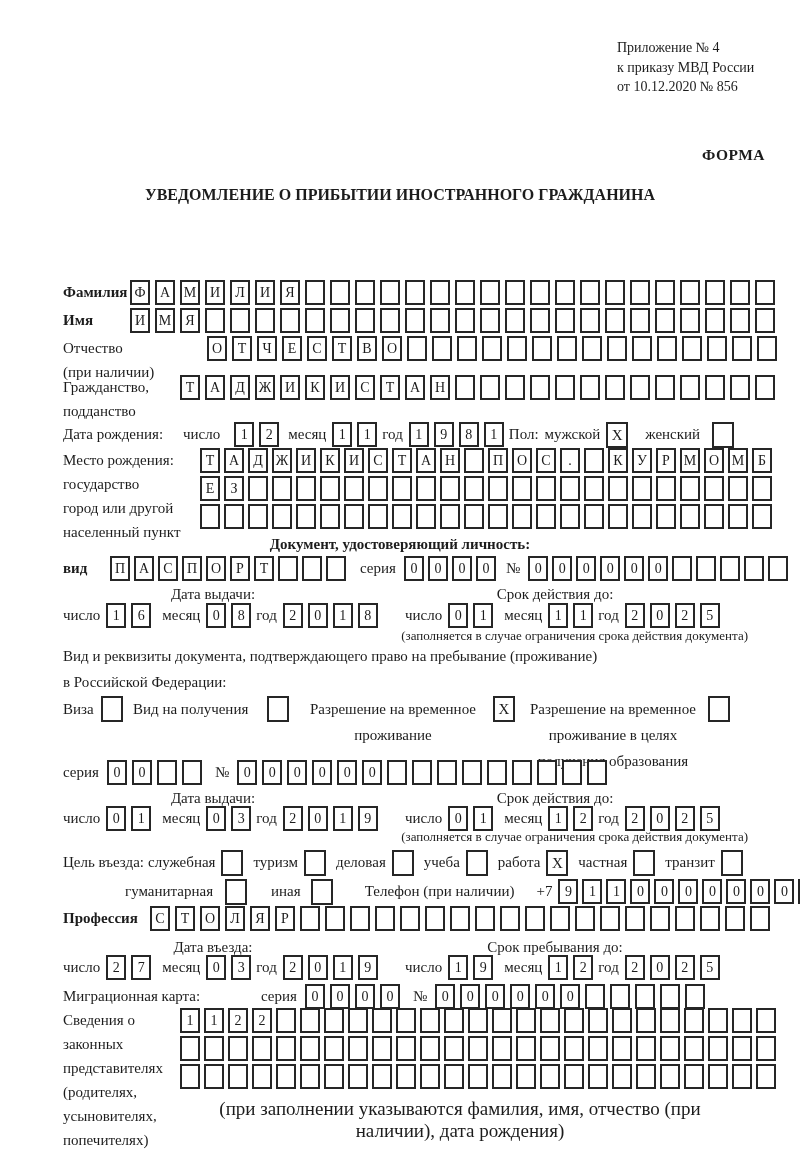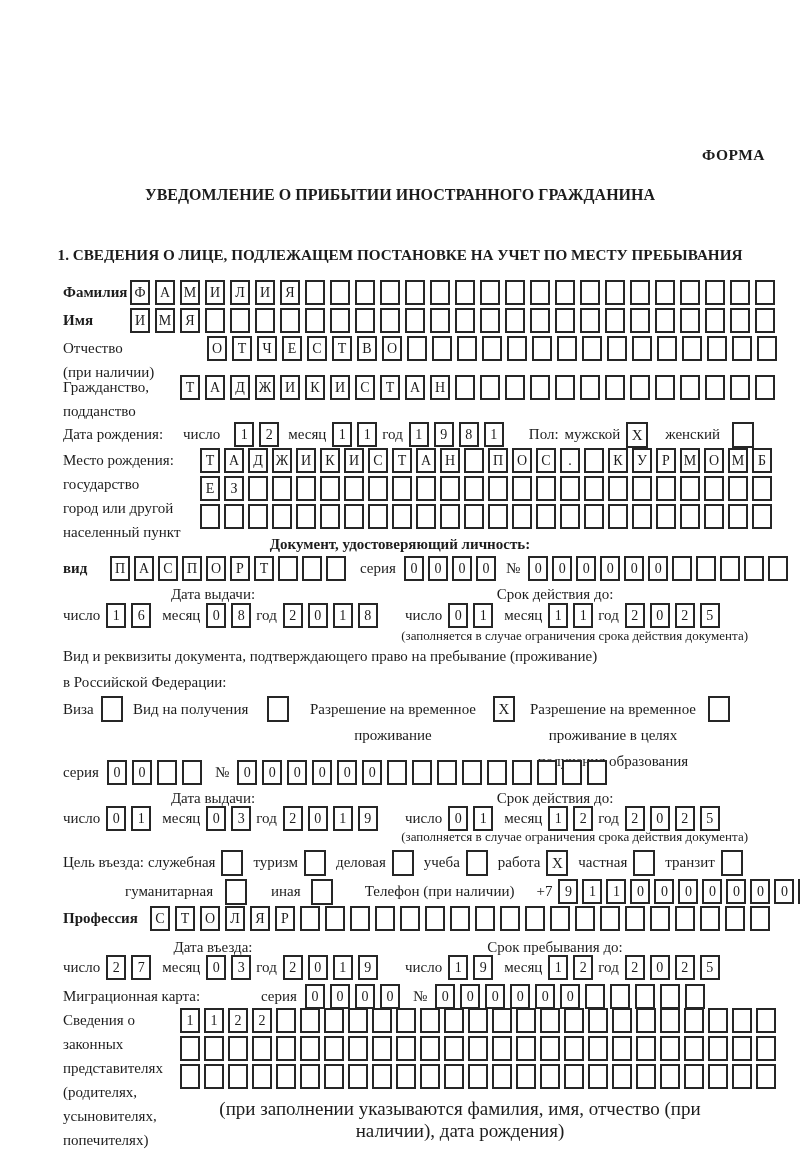--- a/index.html
+++ b/index.html
@@ -26,27 +26,31 @@
   .rowgap{margin-bottom:3px;}
   .note{font-size:13px;}
   .opt-block{text-align:center;line-height:26px;font-size:15px;}
   .ctr-bold{font-weight:bold;font-size:15px;text-align:center;width:800px;left:0;}
 </style>
 </head>
 <body>
 
 <div class="page">
 
+  <div class="annex">
+      <div>Приложение № 4</div>
+      <div>к приказу МВД России</div>
+      <div>от 10.12.2020 № 856</div>
+    </div>
   <div class="forma">ФОРМА</div>
 
   <div class="title">
     <div>УВЕДОМЛЕНИЕ О ПРИБЫТИИ ИНОСТРАННОГО ГРАЖДАНИНА</div>
   </div>
 
-  <div class="sec-h">1. СВЕДЕНИЯ О ЛИЦЕ, ПОДЛЕЖАЩЕМ ПОСТАНОВКЕ НА УЧЕТ ПО МЕСТУ ПРЕБЫВАНИЯ</div>
 
   <div class="line" style="top:280px">
     <span class="lbl" style="width:67px">Фамилия</span>
     <span class="cells">
         <span class="cell">Ф</span>
         <span class="cell">А</span>
         <span class="cell">М</span>
         <span class="cell">И</span>
         <span class="cell">Л</span>
         <span class="cell">И</span>
@@ -182,21 +186,21 @@
         <span class="cell">1</span>
         <span class="cell">1</span>
       </span>
     <span class="dlab">год</span>
     <span class="cells">
         <span class="cell">1</span>
         <span class="cell">9</span>
         <span class="cell">8</span>
         <span class="cell">1</span>
       </span>
-    <span class="dlab" style="margin-left:20px">Пол:</span>
+    <span class="dlab" style="margin-left:0">Пол:</span>
     <span class="dlab">мужской</span>
     <span class="cell checkbox">X</span>
     <span class="dlab" style="margin-left:12px">женский</span>
     <span class="cell checkbox" style="margin-left:6px"></span>
   </div>
 
   <div class="line" style="top:448px">
     <span class="lblcol" style="width:137px;line-height:26px">
         <div>Место рождения:</div>
         <div>государство</div>

